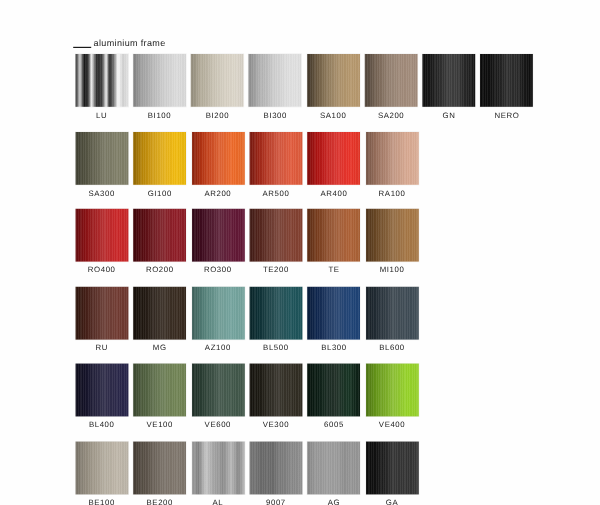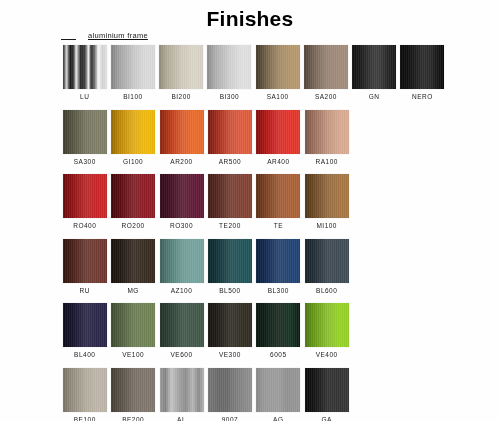--- a/index.html
+++ b/index.html
@@ -34,22 +34,21 @@
     letter-spacing: 0.2px;
     color: #000000;
   }
 
   .legend {
     position: absolute;
     top: 31px;
     left: 61px;
     display: flex;
     align-items: flex-end;
-    gap: 12px;
-    text-decoration: underline;
+    gap: 2px;
   }
   .legend-dash {
     display: block;
     width: 15px;
     height: 0;
     border-top: 1px solid #1a1a1a;
   }
   .legend-label {
     font-size: 7.5px;
     letter-spacing: 0.3px;
@@ -113,21 +112,20 @@
     text-align: center;
     line-height: 1;
     white-space: nowrap;
   }
 </style>
 </head>
 <body>
 
 <div class="page">
 
-  <div class="page-title">Finishes</div>
 
   <div class="legend">
     <span class="legend-dash"></span>
     <span class="legend-label">aluminium frame</span>
   </div>
 
   <div class="grid">
       <div class="swatch-row">
         <div class="swatch-cell">
           <div class="swatch-chip" style="background: linear-gradient(90deg, rgb(42, 42, 42) 0%, rgb(239, 239, 239) 8%, rgb(23, 23, 23) 16%, rgb(58, 58, 58) 24%, rgb(244, 244, 244) 30%, rgb(27, 27, 27) 40%, rgb(43, 43, 43) 50%, rgb(239, 239, 239) 58%, rgb(32, 32, 32) 64%, rgb(106, 106, 106) 72%, rgb(251, 251, 251) 80%, rgb(216, 216, 216) 90%, rgb(242, 242, 242) 100%);">

